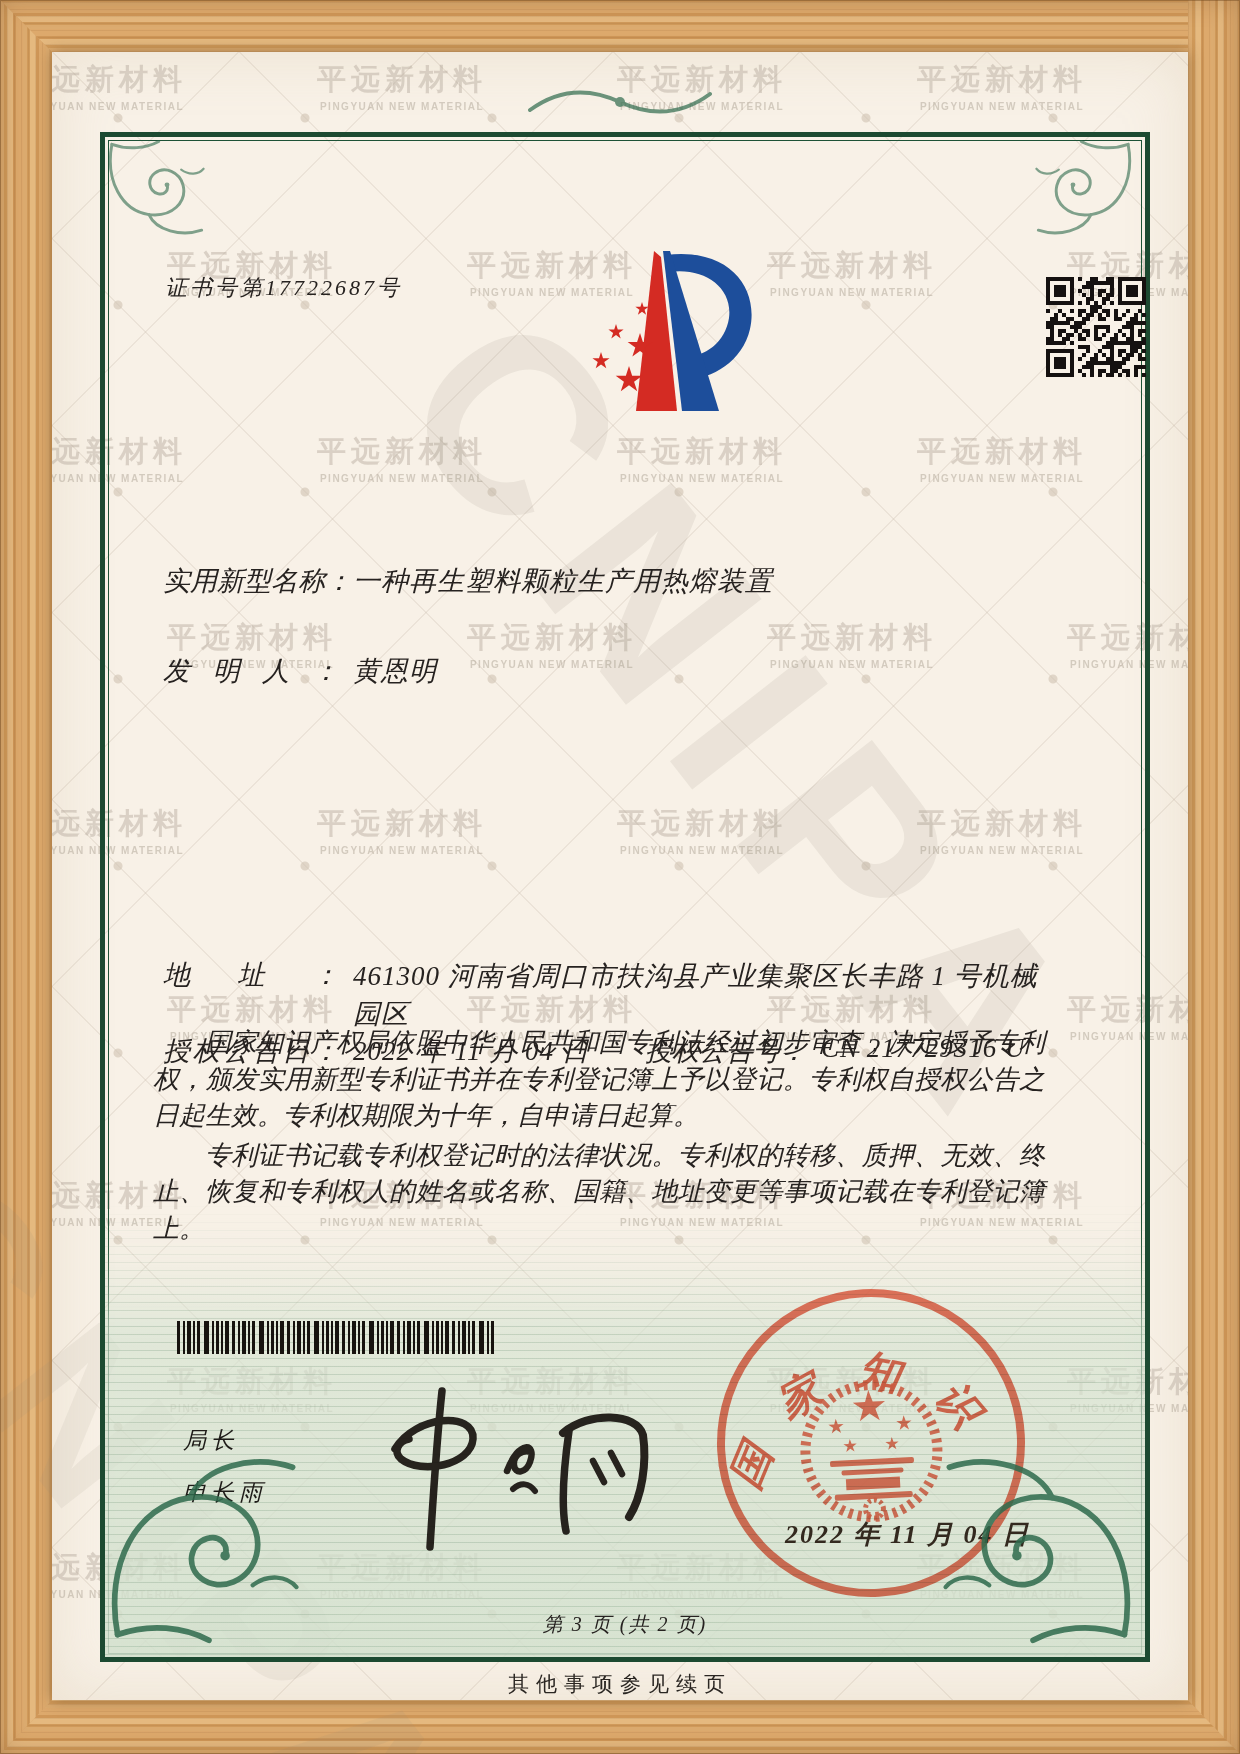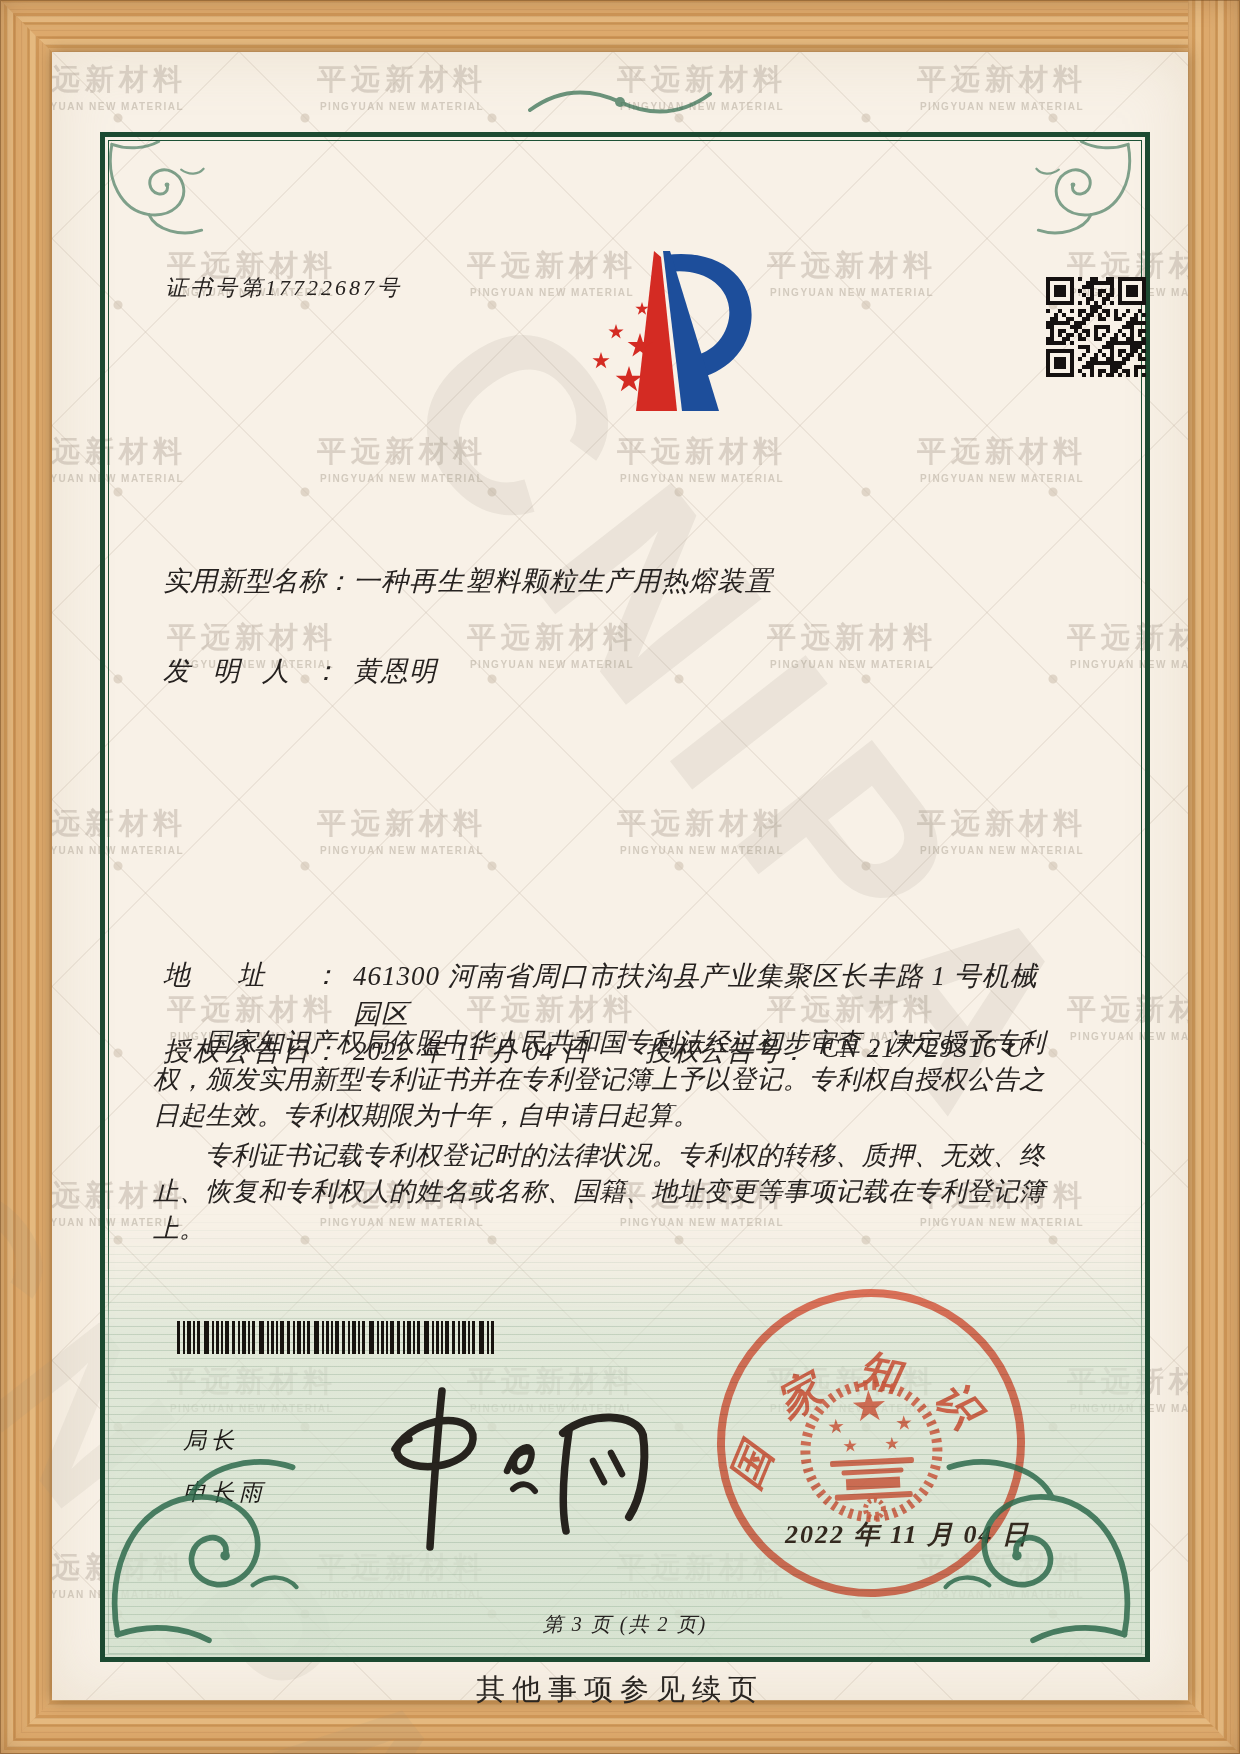--- a/index.html
+++ b/index.html
@@ -62,21 +62,21 @@
   .fvalue.wrap{display:inline-block;white-space:normal;width:690px;line-height:38px;}
   .grant-right{position:absolute;left:482px;top:0;white-space:nowrap;}
   .legal{left:48px;top:888px;width:892px;font-size:26px;line-height:36.5px;text-align:justify;}
   .legal p{margin:0 0 3px 0;text-indent:2em;}
   .barcode{left:72px;top:1184px;width:322px;height:33px;position:absolute;}
   .barcode i{position:absolute;top:0;bottom:0;background:#17130f;}
   .director{left:78px;font-size:23px;letter-spacing:5px;font-family:"Liberation Sans","DejaVu Sans",sans-serif;color:#1e1b18;}
   .seal-date{left:680px;top:1380px;font-size:26px;letter-spacing:2px;color:#33291f;font-weight:bold;z-index:6;}
   .page-info{left:0;right:0;top:1474px;text-align:center;font-size:20px;letter-spacing:2px;}
   .footer-note{position:absolute;left:0;right:0;top:1618px;text-align:center;z-index:4;
-      font-size:29px;letter-spacing:7px;color:#2a2622;}
+      font-size:21px;letter-spacing:7px;color:#2a2622;}
   .seal-svg{position:absolute;left:608px;top:1148px;z-index:5;mix-blend-mode:multiply;
       transform:rotate(-3deg);opacity:.92;}
   .sig-svg{position:absolute;left:252px;top:1240px;z-index:4;}
   .logo-svg{position:absolute;left:473px;top:110px;}
   .qr{position:absolute;left:941px;top:140px;width:100px;height:100px;}
   .flourish{position:absolute;z-index:4;opacity:.85;}
   .ornament-top{position:absolute;left:468px;top:32px;z-index:4;opacity:.7;}
 </style>
 </head>
 <body>

